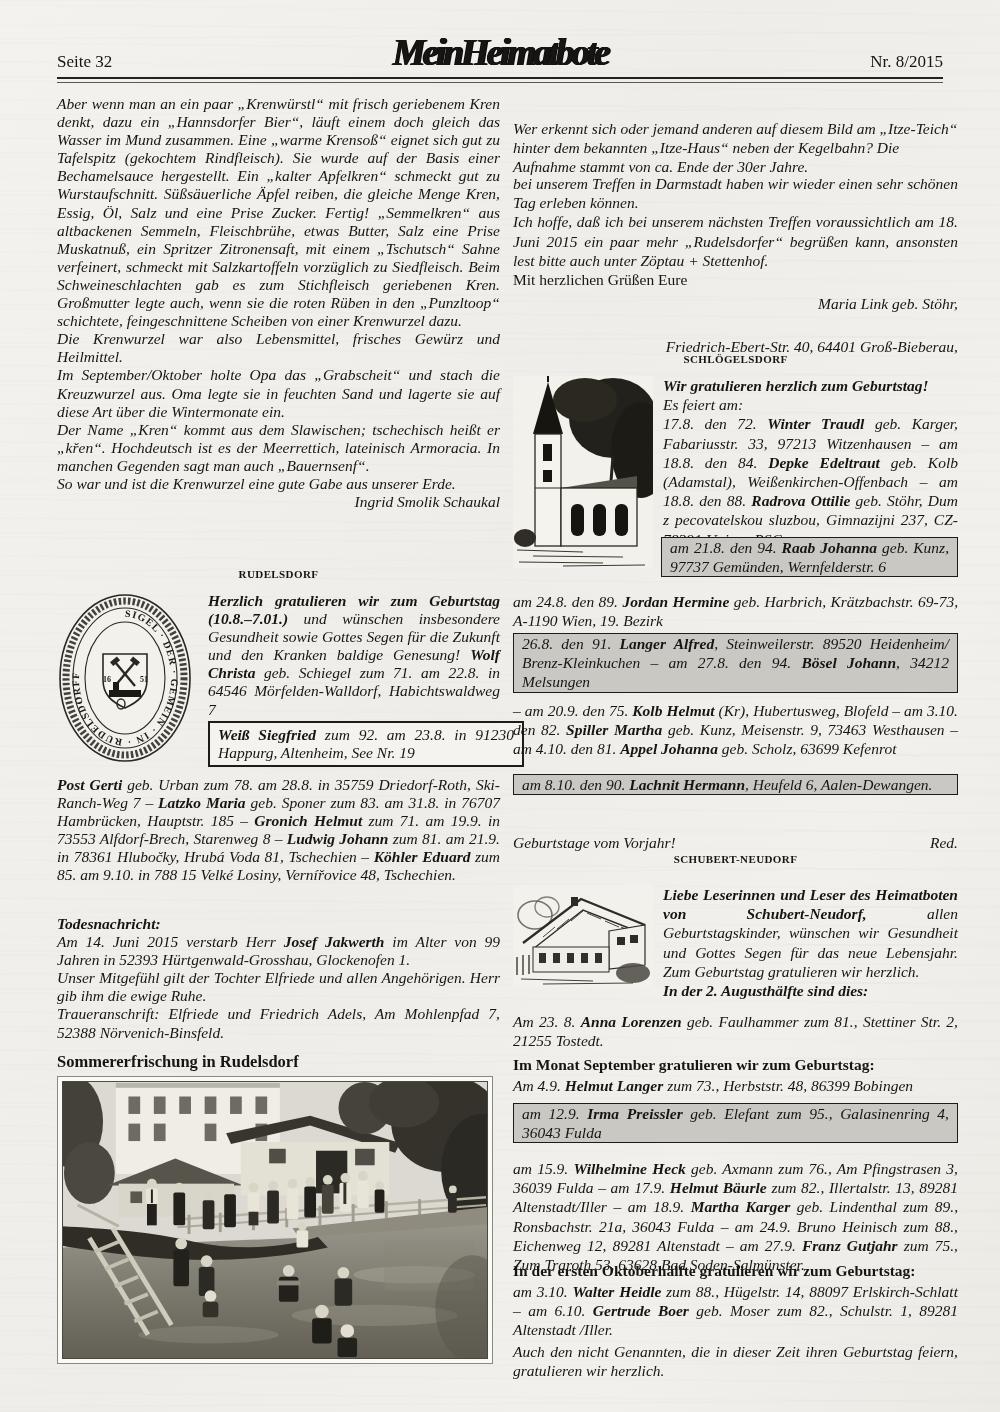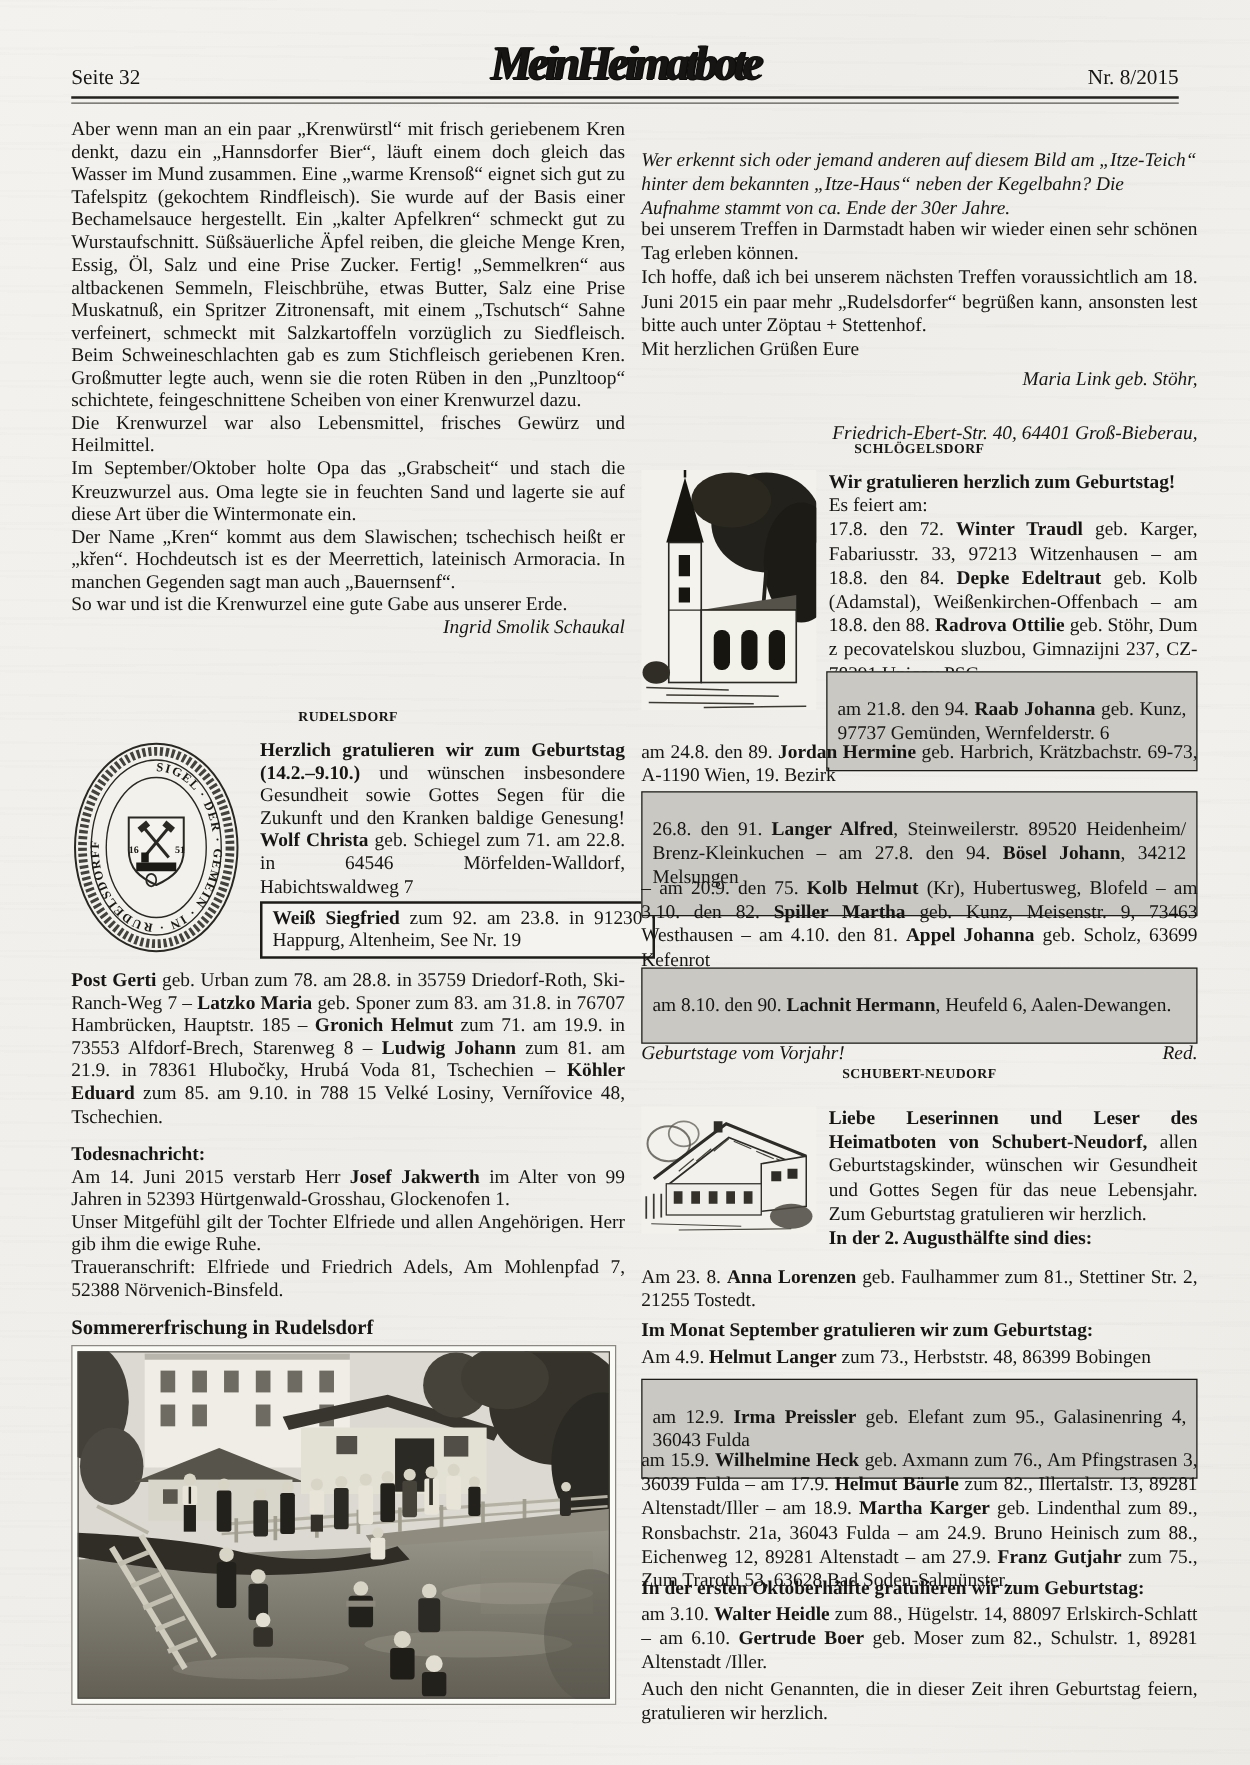--- a/index.html
+++ b/index.html
@@ -19,26 +19,26 @@
         text-shadow:1.3px 0 0 #0e0d0b,-0.6px 0 0 #0e0d0b,0 0.5px 0 #0e0d0b;
         transform:scaleY(1.04);}
   .rule-a{position:absolute;left:57px;right:57px;top:77px;border-top:2.5px solid #23221e;}
   .rule-b{position:absolute;left:57px;right:57px;top:82px;border-top:1px solid #5a5850;}
 
   
   .col{position:absolute;top:95px;font-size:15.5px;}
   .col-l{left:57px;width:443px;line-height:18.1px;}
   .col-r{left:513px;width:445px;line-height:19.2px;}
   .blk{position:absolute;left:0;width:100%;}
-  p{margin:0;text-align:justify;}
+  p{margin:0;text-align:justify;font-style:italic;}
   .it{font-style:italic;margin-top:24px;}
   .bd{font-weight:bold;}
   .sect-title{font-weight:bold;text-align:center;font-size:11px;letter-spacing:.4px;}
   .sig{text-align:right;font-style:italic;}
-  .graybox{background:#c9c8c3;border:1px solid #1d1c18;padding:20px 8px;box-sizing:border-box;}
+  .graybox{background:#c9c8c3;border:1px solid #1d1c18;padding:0 8px;box-sizing:border-box;}
   .whitebox{background:#f4f3ef;border:2px solid #1d1c18;padding:3px 8px;box-sizing:border-box;}
   .flexrow{display:flex;justify-content:space-between;}
   .img-l{float:left;}
   .photo-frame{background:#fafaf7;border:1px solid #8a887f;padding:4px;box-sizing:border-box;width:436px;}
   svg{display:block;}
   .rt{text-align:right;}
 </style>
 </head>
 <body>
 
@@ -80,21 +80,21 @@
           <line x1="78" y1="70" x2="58" y2="94" stroke="#2a2822" stroke-width="2.4"></line>
           <rect x="54" y="67" width="9" height="5" fill="#2a2822" transform="rotate(-40 58 70)"></rect>
           <rect x="73" y="67" width="9" height="5" fill="#2a2822" transform="rotate(40 78 70)"></rect>
           <text x="50" y="90" font-size="8" font-weight="bold" fill="#1c1a15" text-anchor="middle">16</text>
           <text x="87" y="90" font-size="8" font-weight="bold" fill="#1c1a15" text-anchor="middle">51</text>
           <rect x="52" y="98" width="32" height="7" fill="#1c1a15"></rect>
           <rect x="56" y="90" width="6" height="8" fill="#1c1a15"></rect>
           <ellipse cx="64" cy="112" rx="4" ry="5" fill="none" stroke="#2a2822" stroke-width="1.4"></ellipse>
         </svg>
       </div>
-      <p><span style="font-weight: bold;">Herzlich gratulieren wir zum Geburtstag (14.2.–9.10.)</span><span> und wünschen insbesondere Gesundheit sowie Gottes Segen für die Zukunft und den Kranken baldige Genesung! </span><span style="font-weight: bold;">Wolf Christa</span><span> geb. Schiegel zum 71. am 22.8. in 64546 Mörfelden-Walldorf, Habichtswaldweg 7</span></p>
+      <p><span style="font-weight: bold;">Herzlich gratulieren wir zum Geburtstag (10.8.–7.01.)</span><span> und wünschen insbesondere Gesundheit sowie Gottes Segen für die Zukunft und den Kranken baldige Genesung! </span><span style="font-weight: bold;">Wolf Christa</span><span> geb. Schiegel zum 71. am 22.8. in 64546 Mörfelden-Walldorf, Habichtswaldweg 7</span></p>
     </div>
 
     <div class="blk whitebox" style="top:626px;left:151px;width:316px">
       <p><span style="font-weight: bold;">Weiß Siegfried</span><span> zum 92. am 23.8. in 91230 Happurg, Altenheim, See Nr. 19</span></p>
     </div>
 
     <div class="blk" style="top:681px">
       <p><span style="font-weight: bold;">Post Gerti</span><span> geb. Urban zum 78. am 28.8. in 35759 Driedorf-Roth, Ski-Ranch-Weg 7 – </span><span style="font-weight: bold;">Latzko Maria</span><span> geb. Sponer zum 83. am 31.8. in 76707 Hambrücken, Hauptstr. 185 – </span><span style="font-weight: bold;">Gronich Helmut</span><span> zum 71. am 19.9. in 73553 Alfdorf-Brech, Starenweg 8 – </span><span style="font-weight: bold;">Ludwig Johann</span><span> zum 81. am 21.9. in 78361 Hlubočky, Hrubá Voda 81, Tschechien – </span><span style="font-weight: bold;">Köhler Eduard</span><span> zum 85. am 9.10. in 788 15 Velké Losiny, Vernířovice 48, Tschechien.</span></p>
     </div>
 

